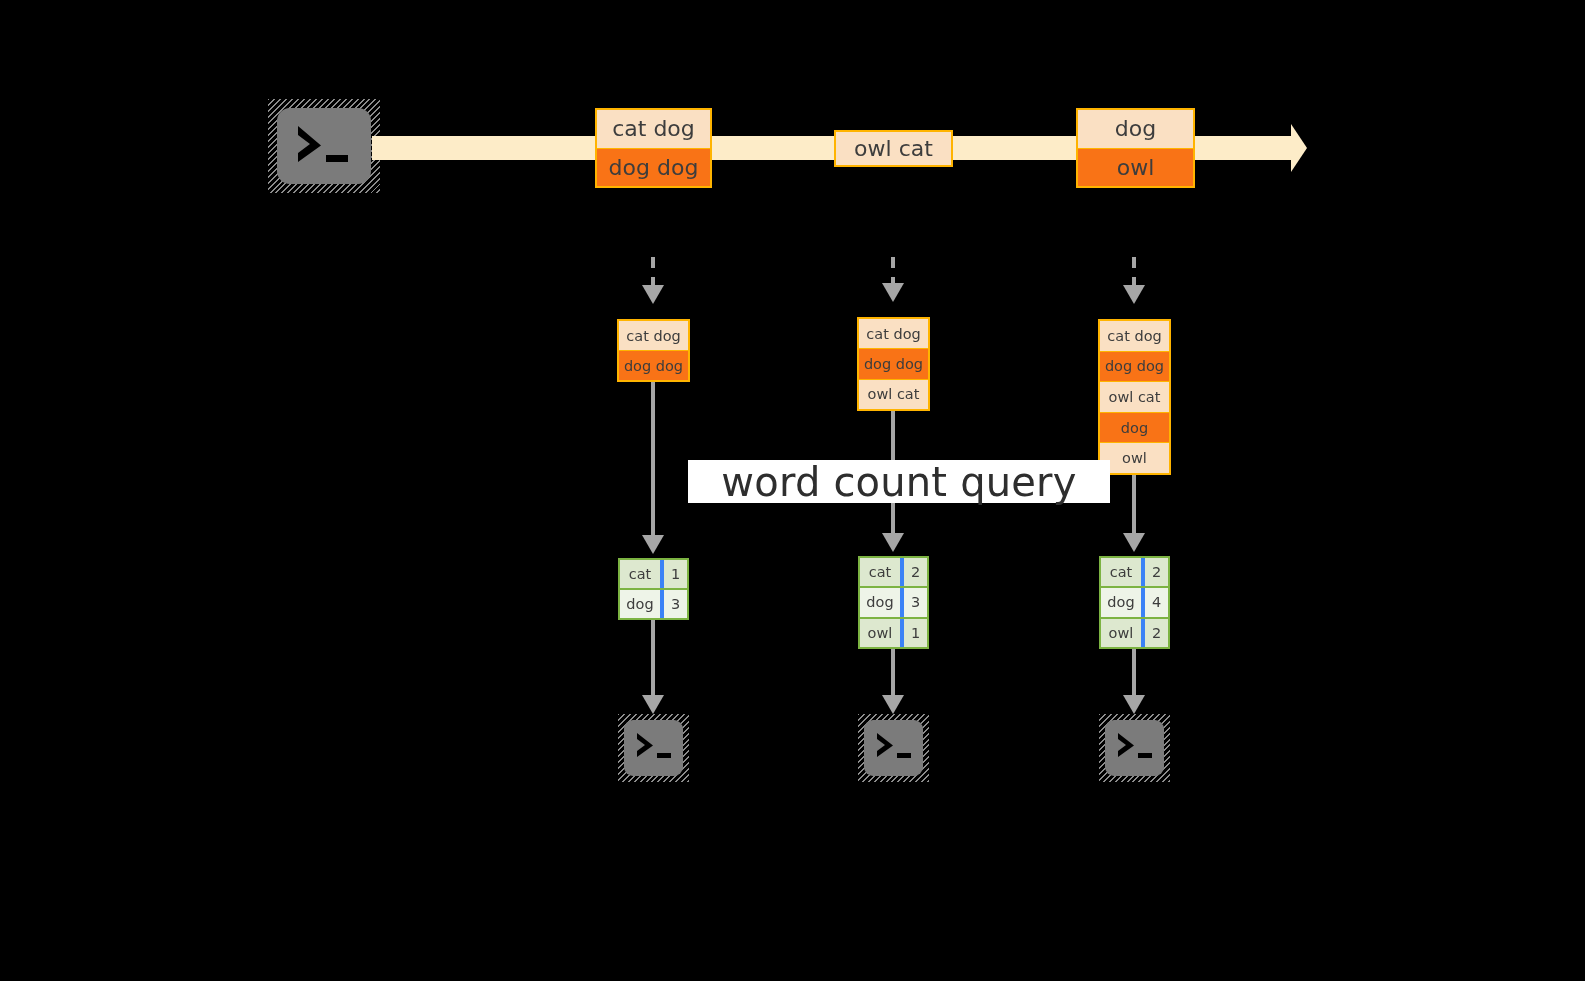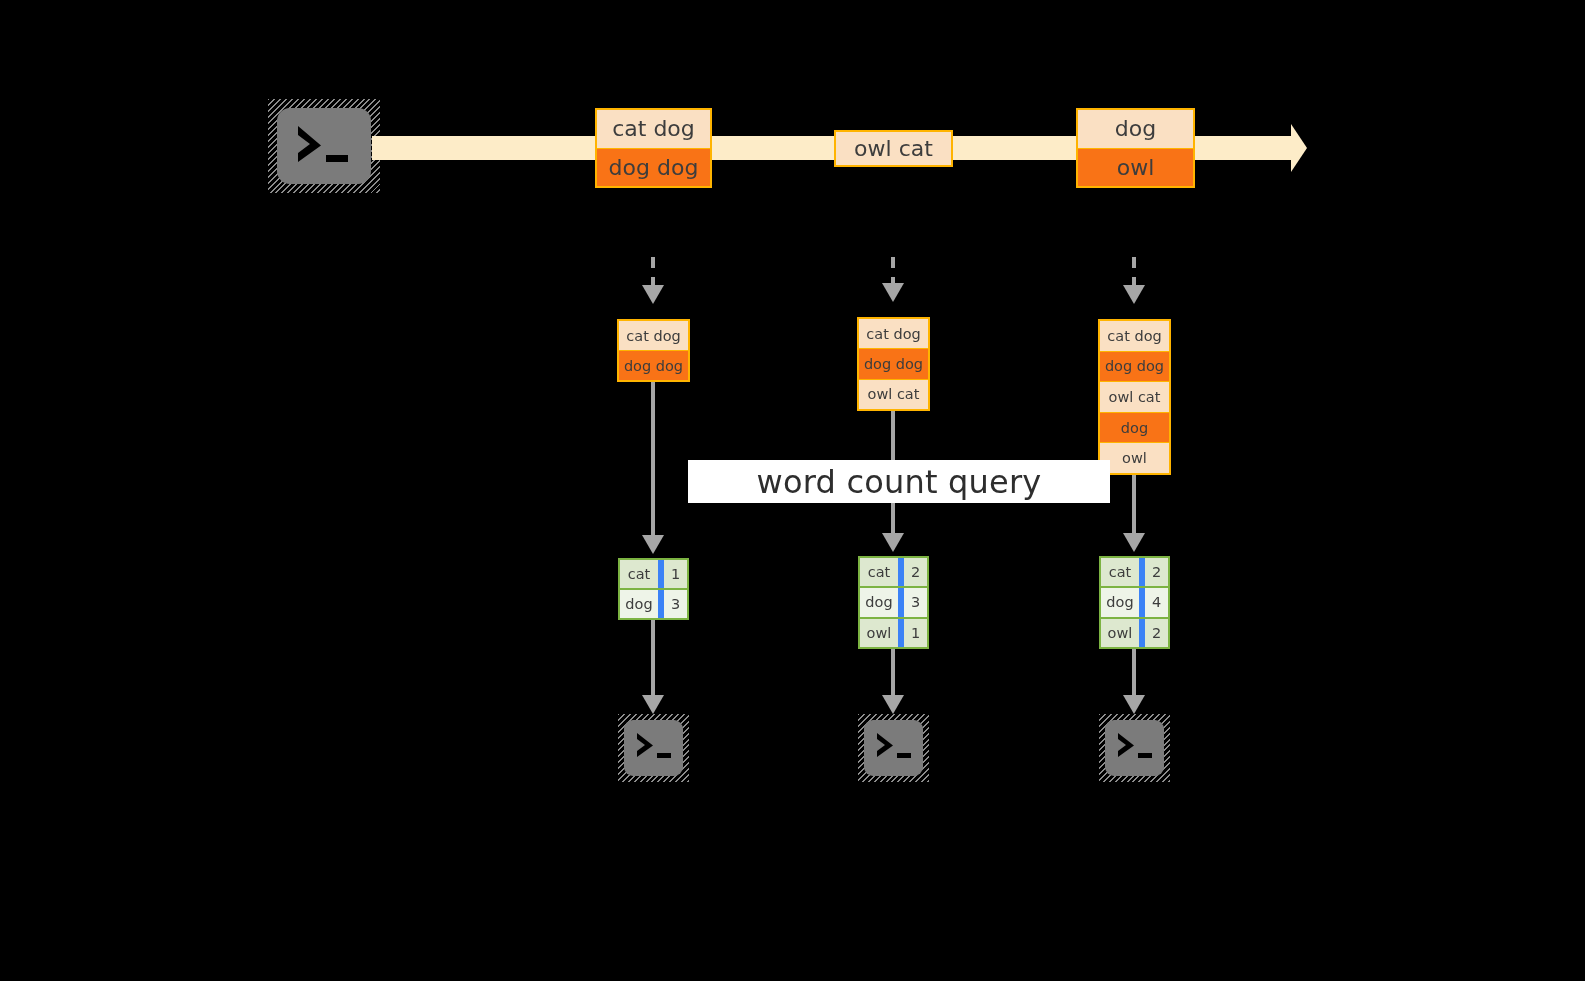--- a/index.html
+++ b/index.html
@@ -93,21 +93,21 @@
   }
   .gtable .gr:last-child { border-bottom: none; }
   .gtable .gc {
     display: flex;
     align-items: center;
     justify-content: center;
     font-size: 14.5px;
     color: #3d3d3d;
     white-space: nowrap;
   }
-  .gtable .gc.word { flex: 0 0 44px; border-right: 6px solid #3b82f6; text-align: center; }
+  .gtable .gc.word { flex: 0 0 44px; border-right: 4px solid #3b82f6; text-align: center; }
   .gtable .gc.cnt  { flex: 1 1 auto; }
   .gtable .gr.d .gc { background: #dde8cf; }
   .gtable .gr.l .gc { background: #eef4e8; }
 
   
   .vline {
     position: absolute;
     background: #a6a6a6;
     width: 4px;
   }
@@ -127,21 +127,21 @@
     border-top: 19px solid #a6a6a6;
   }
 
   
   .banner {
     position: absolute;
     background: #ffffff;
     display: flex;
     align-items: center;
     justify-content: center;
-    font-size: 32px;
+    font-size: 40px;
     color: #2e2e2e;
     letter-spacing: 0.2px;
   }
 </style>
 </head>
 <body>
 
 <div id="diagram">
 
   <div class="term" style="left:268px; top:99px; width:112px; height:94px;">

